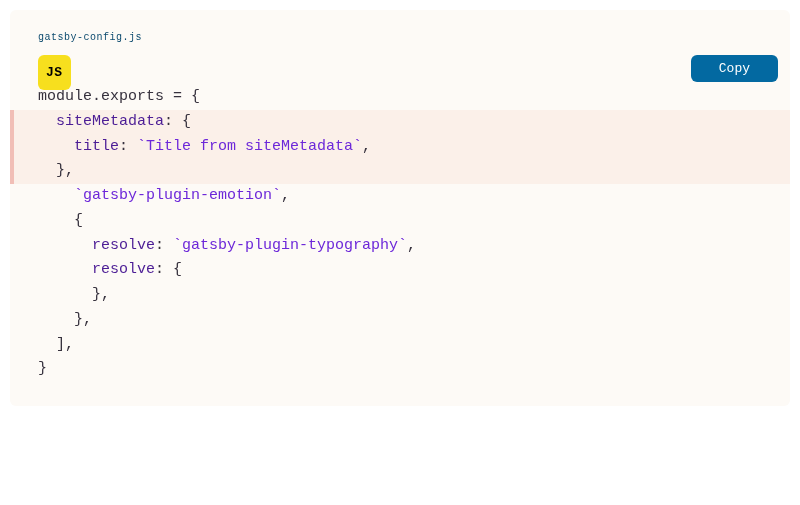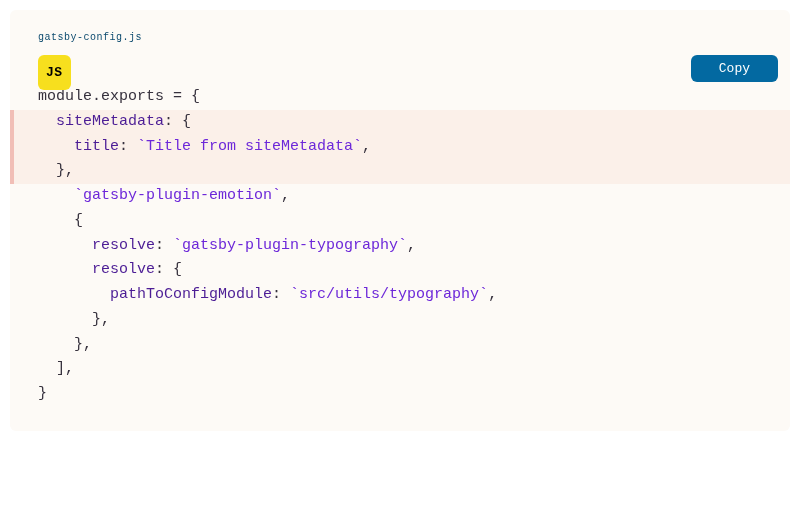--- a/index.html
+++ b/index.html
@@ -97,19 +97,18 @@
   </div>
   <div class="code-block" id="code-content">
       <div class="code-line"><span class="token-plain">module</span><span class="token-punctuation">.</span><span class="token-plain">exports </span><span class="token-punctuation">=</span><span class="token-plain"> </span><span class="token-punctuation">{</span></div>
       <div class="code-line highlighted"><span class="token-property">  siteMetadata</span><span class="token-punctuation">:</span><span class="token-plain"> </span><span class="token-punctuation">{</span></div>
       <div class="code-line highlighted"><span class="token-property">    title</span><span class="token-punctuation">:</span><span class="token-plain"> </span><span class="token-template-string">`Title from siteMetadata`</span><span class="token-punctuation">,</span></div>
       <div class="code-line highlighted"><span class="token-plain">  </span><span class="token-punctuation">}</span><span class="token-punctuation">,</span></div>
       <div class="code-line"><span class="token-plain">    </span><span class="token-template-string">`gatsby-plugin-emotion`</span><span class="token-punctuation">,</span></div>
       <div class="code-line"><span class="token-plain">    </span><span class="token-punctuation">{</span></div>
       <div class="code-line"><span class="token-property">      resolve</span><span class="token-punctuation">:</span><span class="token-plain"> </span><span class="token-template-string">`gatsby-plugin-typography`</span><span class="token-punctuation">,</span></div>
       <div class="code-line"><span class="token-property">      resolve</span><span class="token-punctuation">:</span><span class="token-plain"> </span><span class="token-punctuation">{</span></div>
-      <div class="code-line"><span class="token-property">        pathToConfigModule</span><span class="token-punctuation">:</span><span class="token-plain"> </span><span class="token-template-string">`src/utils/typography`</span><span class="token-punctuation">,</span></div>
       <div class="code-line"><span class="token-plain">      </span><span class="token-punctuation">}</span><span class="token-punctuation">,</span></div>
       <div class="code-line"><span class="token-plain">    </span><span class="token-punctuation">}</span><span class="token-punctuation">,</span></div>
       <div class="code-line"><span class="token-plain">  </span><span class="token-punctuation">]</span><span class="token-punctuation">,</span></div>
       <div class="code-line"><span class="token-punctuation">}</span></div>
     </div>
 </div>
 
 </body></html>

